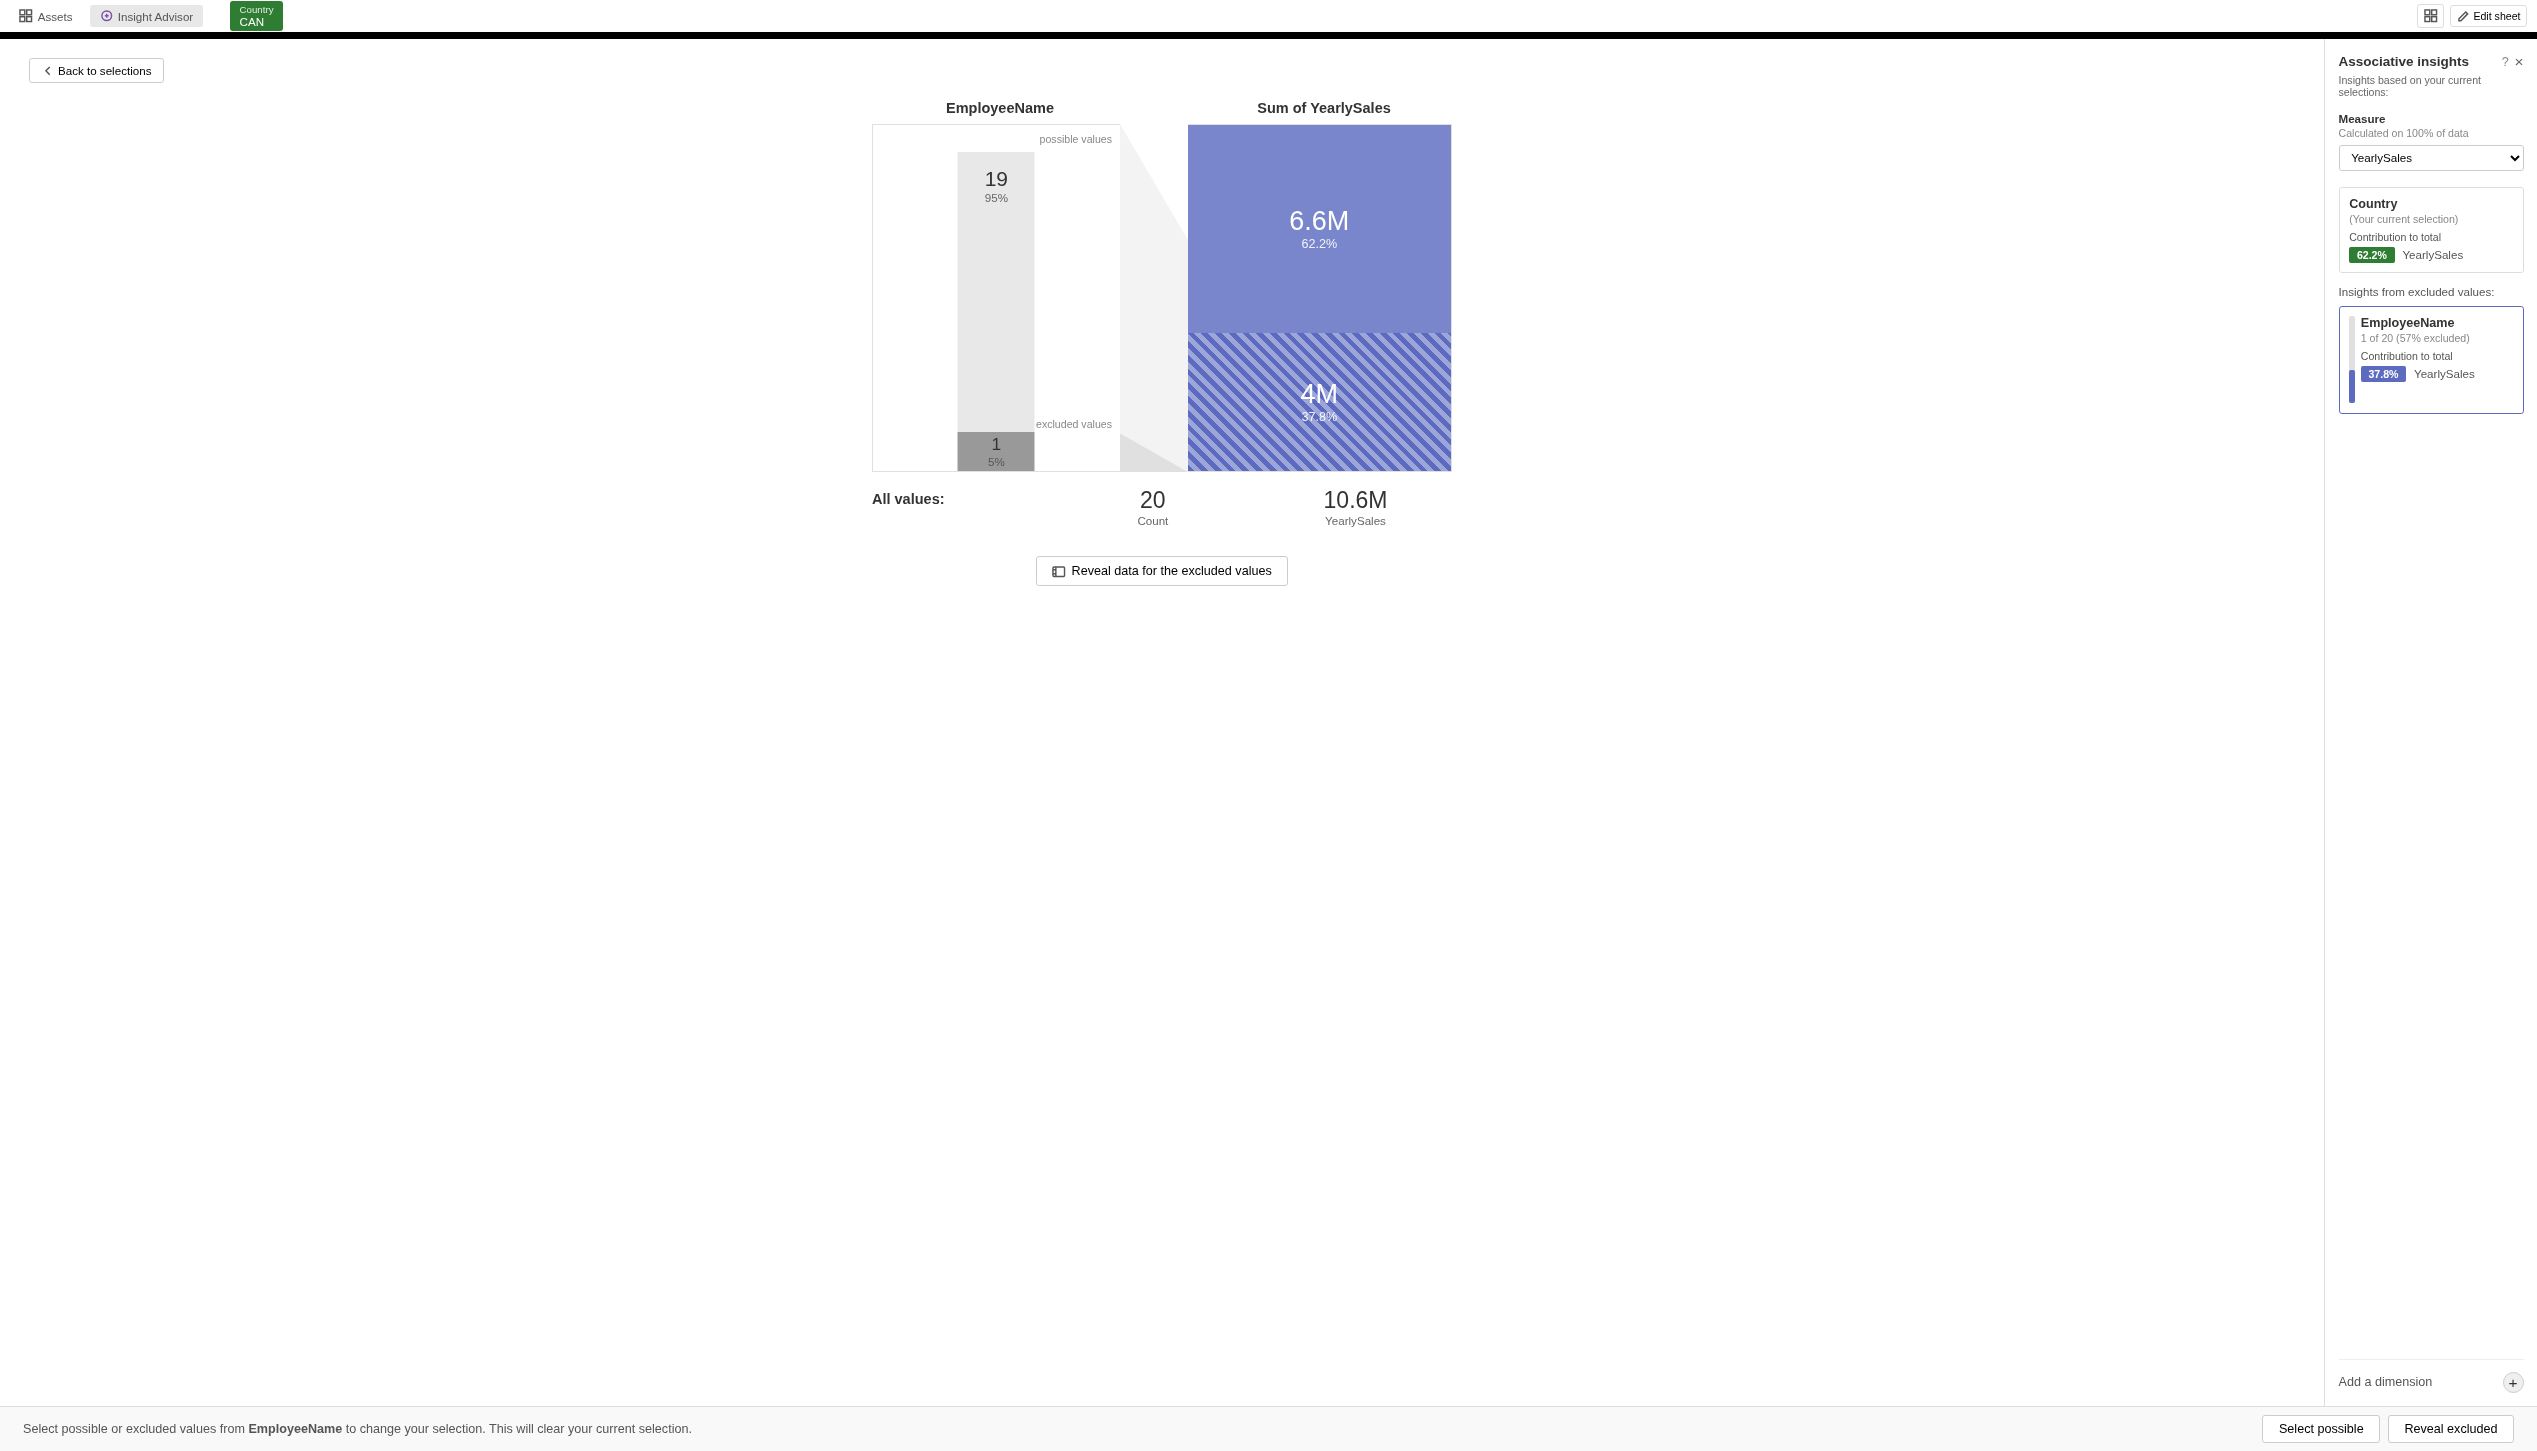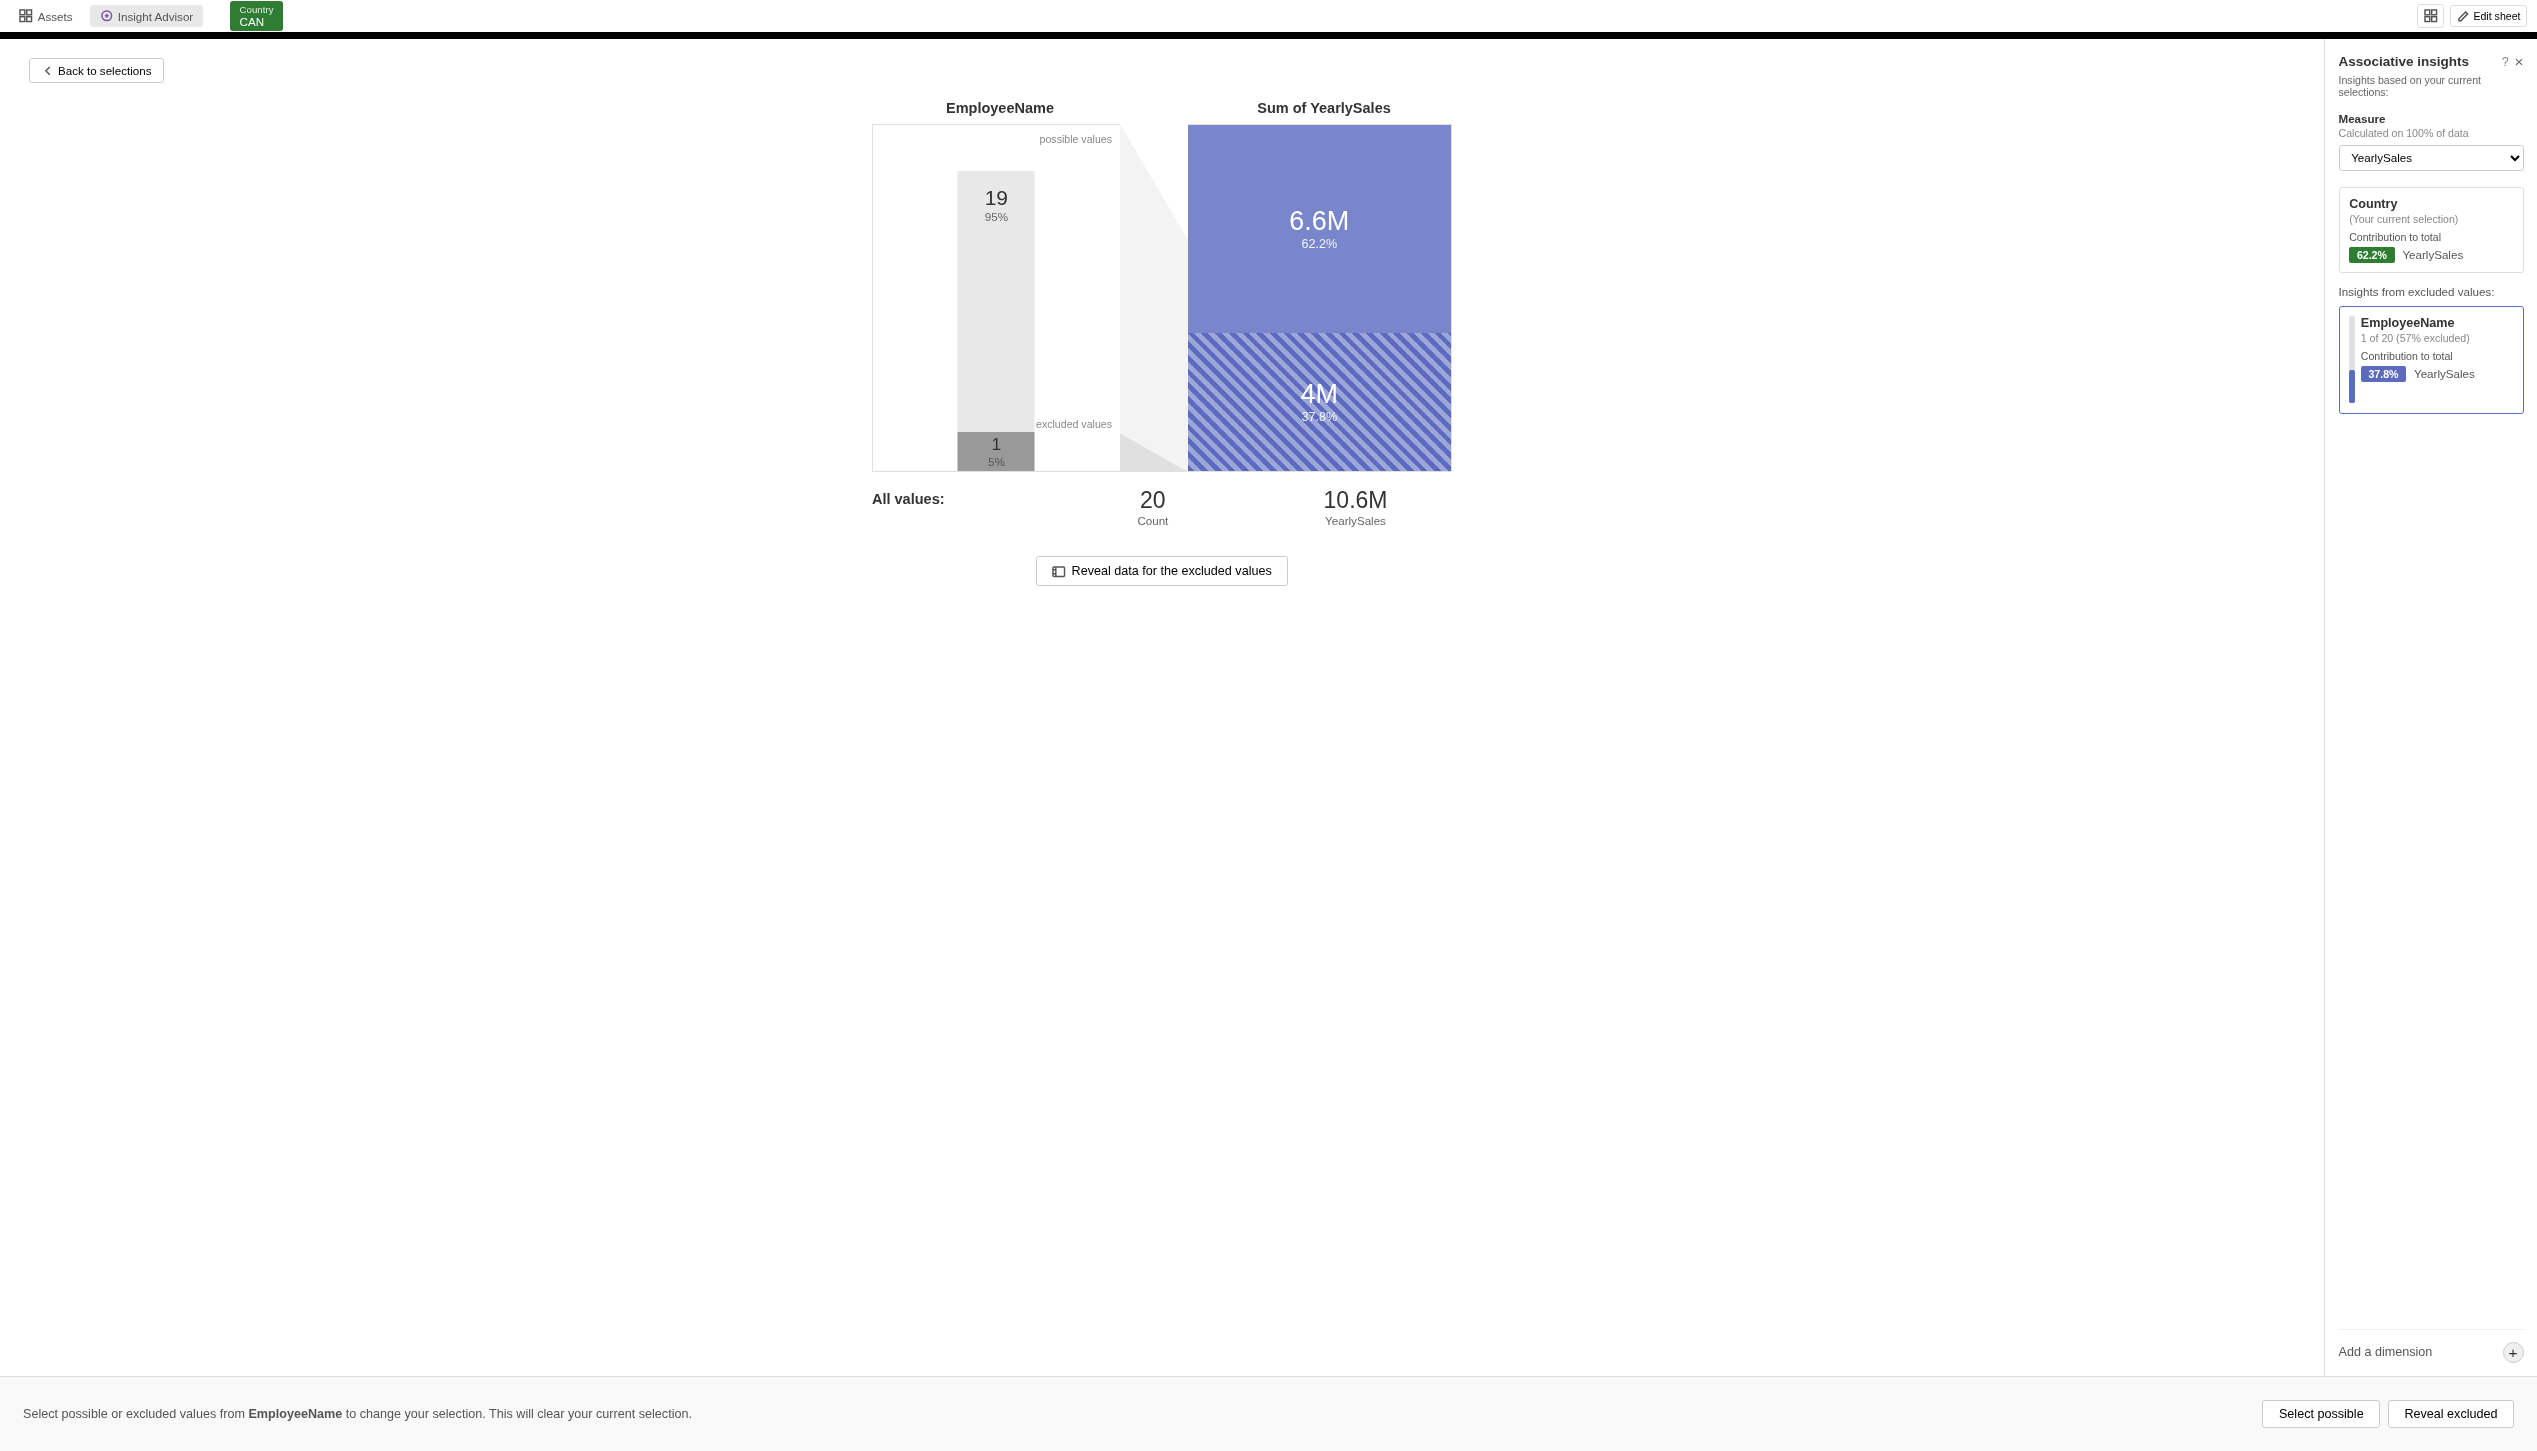--- a/index.html
+++ b/index.html
@@ -64,21 +64,21 @@
     .all-values-row { display: flex; width: 580px; margin-top: 15.5px; align-items: flex-start; gap: 9.7px; }
     .all-values-label { font-size: 14.5px; font-weight: 600; min-width: 97px; margin-top: 3.9px; }
     .all-values-col { flex: 1; text-align: center; }
     .all-values-num { font-size: 23px; font-weight: 300; }
     .all-values-sub { font-size: 11.6px; color: #666; }
 
     
     .reveal-btn { display: inline-flex; align-items: center; gap: 5.8px; border: 1px solid #ccc; background: #fff; padding: 6.8px 15.5px; border-radius: 2.9px; cursor: pointer; font-size: 12.6px; margin-top: 29px; }
 
     
-    .bottom-bar { background: #f9f9f9; border-top: 1px solid #ddd; padding: 23px 23px; display: flex; align-items: center; gap: 20px; flex-shrink: 0; }
+    .bottom-bar { background: #f9f9f9; border-top: 1px solid #ddd; padding: 8px 23px; display: flex; align-items: center; gap: 20px; flex-shrink: 0; }
     .bottom-bar-text { font-size: 12.6px; color: #555; flex: 1; }
     .bottom-bar-text strong { font-weight: 600; }
     .bottom-bar-actions { display: flex; gap: 7.7px; }
     .btn-outline { border: 1px solid #ccc; background: #fff; padding: 5.8px 15.5px; border-radius: 2.9px; cursor: pointer; font-size: 12.6px; }
 
     
     .panel-title { font-size: 13.5px; font-weight: 600; margin-bottom: 3.9px; display: flex; align-items: center; justify-content: space-between; }
     .panel-subtitle { font-size: 10.6px; color: #666; margin-bottom: 13.5px; }
     .panel-section-title { font-size: 11.6px; font-weight: 600; margin-bottom: 1.9px; }
     .panel-section-sub { font-size: 10.6px; color: #888; margin-bottom: 5.8px; }
@@ -159,21 +159,21 @@
       <div class="chart-headers">
         <div class="chart-header-left">EmployeeName</div>
         <div style="width:68px"></div>
         <div class="chart-header-right">Sum of YearlySales</div>
       </div>
 
       <div class="chart-body">
 
         <div class="left-chart" style="position:relative; border:1px solid #e0e0e0; border-right:none; flex:1; overflow:hidden;">
           <span class="possible-label">possible values</span>
-          <div style="position:absolute; bottom:39px; left:50%; transform:translateX(-50%); width:77px; background:#e8e8e8; top:46px; display:flex; flex-direction:column; align-items:center; justify-content:flex-start; padding-top:15.5px;">
+          <div style="position:absolute; bottom:39px; left:50%; transform:translateX(-50%); width:77px; background:#e8e8e8; top:27px; display:flex; flex-direction:column; align-items:center; justify-content:flex-start; padding-top:15.5px;">
             <span class="left-bar-label">19</span>
             <span class="left-bar-pct">95%</span>
           </div>
           <span class="excluded-label">excluded values</span>
           <div style="position:absolute; bottom:0; left:50%; transform:translateX(-50%); width:77px; background:#999; height:39px; display:flex; flex-direction:column; align-items:center; justify-content:center;">
             <span class="left-bar-label" style="font-size:17.4px;">1</span>
             <span class="left-bar-pct" style="color:#555;">5%</span>
           </div>
         </div>
 

